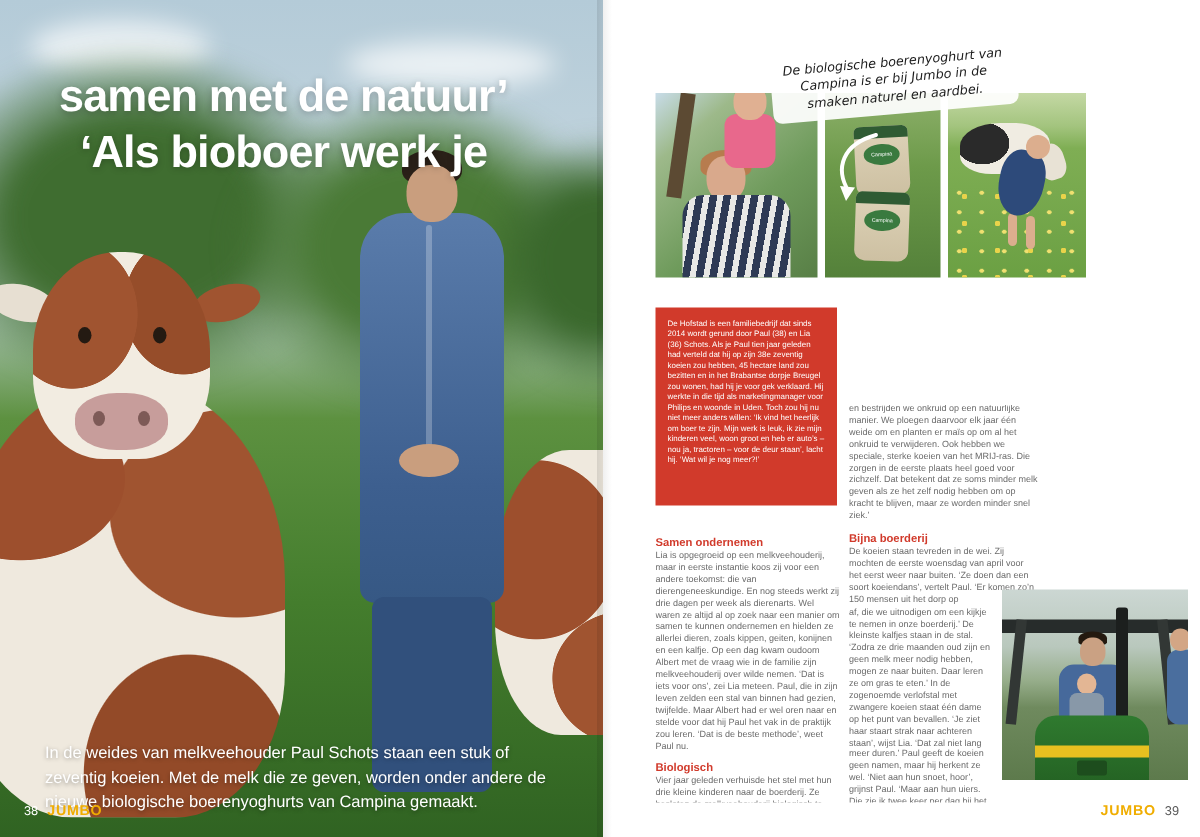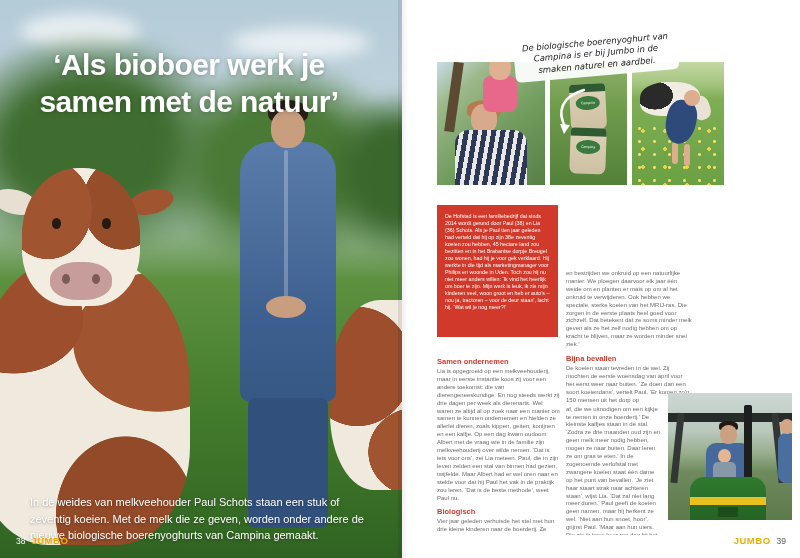--- a/index.html
+++ b/index.html
@@ -161,22 +161,22 @@
     <div class="cowR-body"></div>
 
     <div class="farmer-body"></div>
     <div class="farmer-seam"></div>
     <div class="farmer-legs"></div>
     <div class="farmer-hands"></div>
     <div class="farmer-hair"></div>
     <div class="farmer-head"></div>
 
     <div class="headline">
+      <div>samen met de natuur’</div>
       <div>‘Als bioboer werk je</div>
-      <div>samen met de natuur’</div>
     </div>
 
     <p class="caption">In de weides van melkveehouder Paul Schots staan een stuk of zeventig koeien. Met de melk die ze geven, worden onder andere de nieuwe biologische boerenyoghurts van Campina gemaakt.</p>
 
     <div class="footer footer-left">
       <span class="pgnum-l">38</span>
       <span class="brand">JUMBO</span>
     </div>
   </div>
 
@@ -224,21 +224,21 @@
 
     <div class="col col1">
       <h3>Samen ondernemen</h3>
       <p>Lia is opgegroeid op een melkveehouderij, maar in eerste instantie koos zij voor een andere toekomst: die van dierengeneeskundige. En nog steeds werkt zij drie dagen per week als dierenarts. Wel waren ze altijd al op zoek naar een manier om samen te kunnen ondernemen en hielden ze allerlei dieren, zoals kippen, geiten, konijnen en een kalfje. Op een dag kwam oudoom Albert met de vraag wie in de familie zijn melkveehouderij over wilde nemen. ‘Dat is iets voor ons’, zei Lia meteen. Paul, die in zijn leven zelden een stal van binnen had gezien, twijfelde. Maar Albert had er wel oren naar en stelde voor dat hij Paul het vak in de praktijk zou leren. ‘Dat is de beste methode’, weet Paul nu.</p>
       <h3>Biologisch</h3>
       <p>Vier jaar geleden verhuisde het stel met hun drie kleine kinderen naar de boerderij. Ze besloten de melkveehouderij biologisch te maken. ‘Dat betekent dat je moet werken volgens de biologische richtlijnen voor melkveehouderij’, legt Lia uit. ‘Zo krijgen de koeien biologisch voer</p>
     </div>
 
     <div class="col col2">
       <p>en bestrijden we onkruid op een natuurlijke manier. We ploegen daarvoor elk jaar één weide om en planten er maïs op om al het onkruid te verwijderen. Ook hebben we speciale, sterke koeien van het MRIJ-ras. Die zorgen in de eerste plaats heel goed voor zichzelf. Dat betekent dat ze soms minder melk geven als ze het zelf nodig hebben om op kracht te blijven, maar ze worden minder snel ziek.’</p>
-      <h3>Bijna bevallen</h3>
+      <h3>Bijna boerderij</h3>
       <p>De koeien staan tevreden in de wei. Zij mochten de eerste woensdag van april voor het eerst weer naar buiten. ‘Ze doen dan een soort koeiendans’, vertelt Paul. ‘Er komen zo’n 150 mensen uit het dorp op</p>
       <p class="narrow">af, die we uitnodigen om een kijkje te nemen in onze boerderij.’ De kleinste kalfjes staan in de stal. ‘Zodra ze drie maanden oud zijn en geen melk meer nodig hebben, mogen ze naar buiten. Daar leren ze om gras te eten.’ In de zogenoemde verlofstal met zwangere koeien staat één dame op het punt van bevallen. ‘Je ziet haar staart strak naar achteren staan’, wijst Lia. ‘Dat zal niet lang meer duren.’ Paul geeft de koeien geen namen, maar hij herkent ze wel. ‘Niet aan hun snoet, hoor’, grijnst Paul. ‘Maar aan hun uiers. Die zie ik twee keer per dag bij het melken, dus die herken ik uit duizenden!’</p>
     </div>
 
     <div class="p4" title="Paul met kind op de groene tractor">
       <div class="p4-bar-top"></div>
       <div class="p4-bar-l"></div>
       <div class="p4-bar-r"></div>
       <div class="p4-helper"></div>
       <div class="p4-helper-head"></div>

